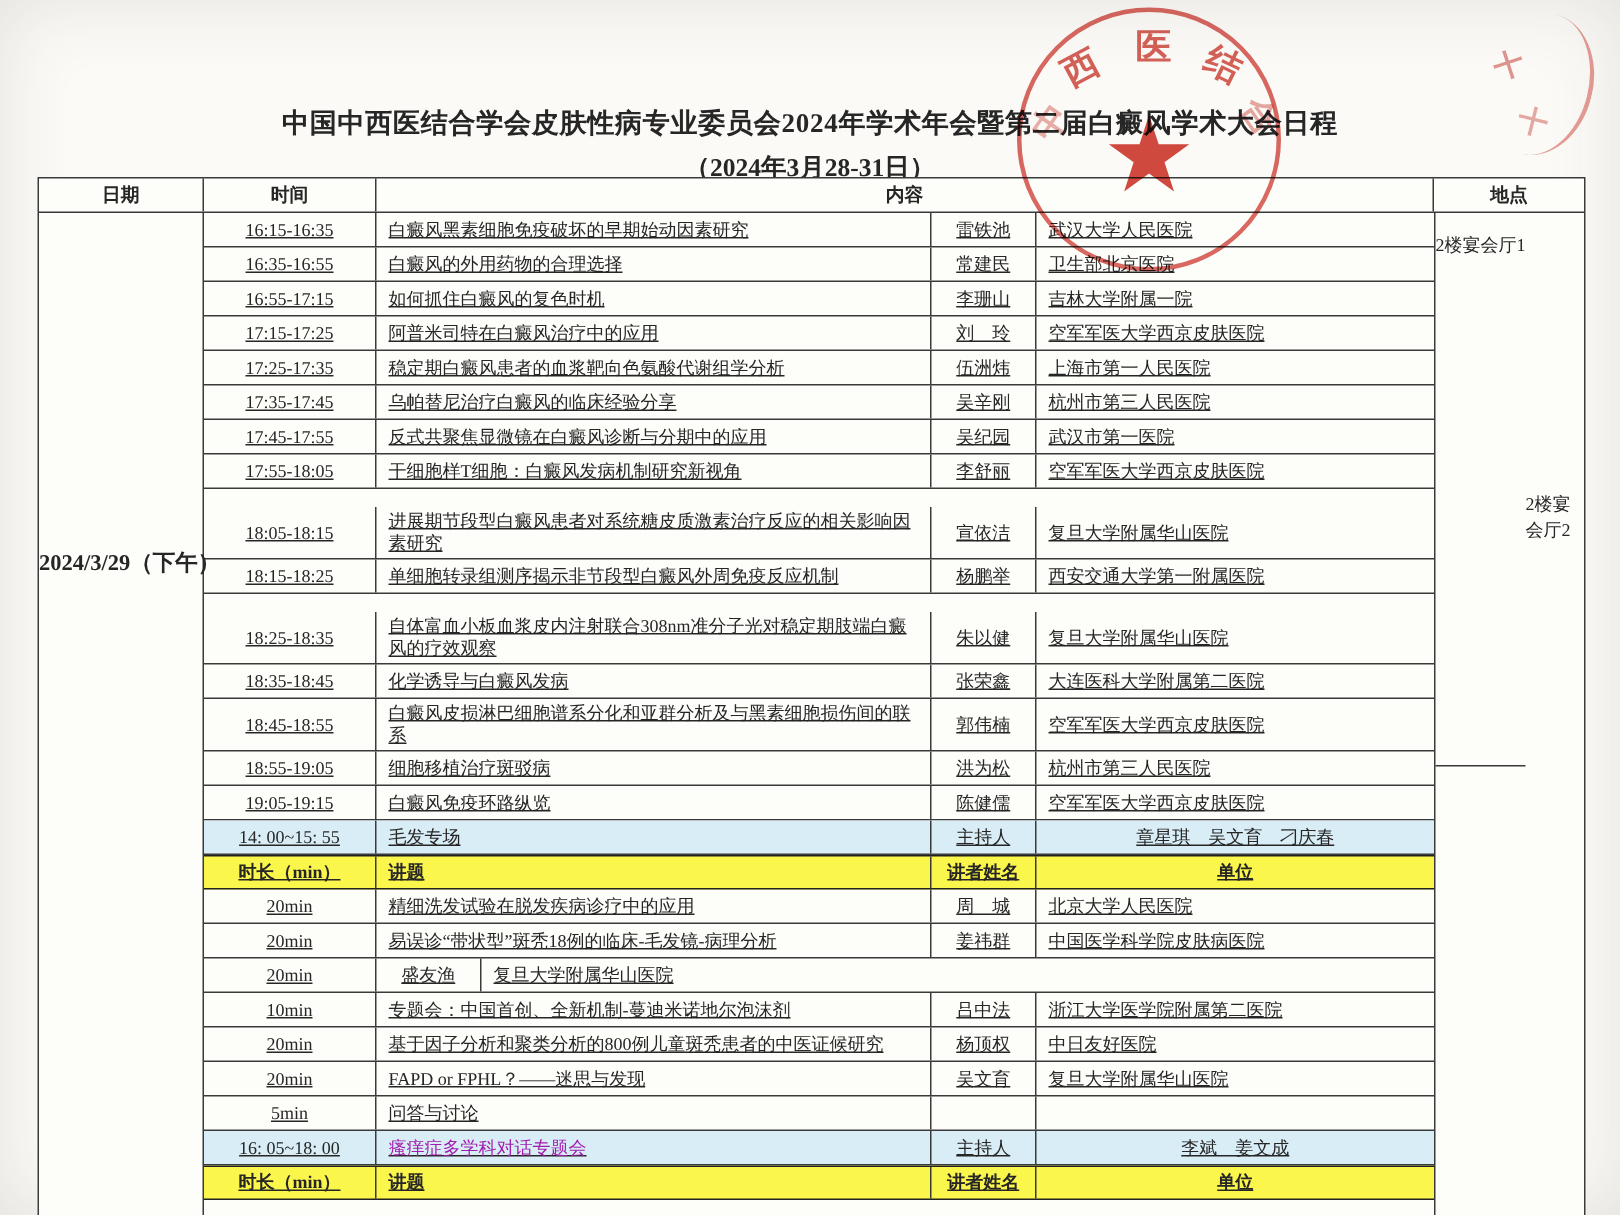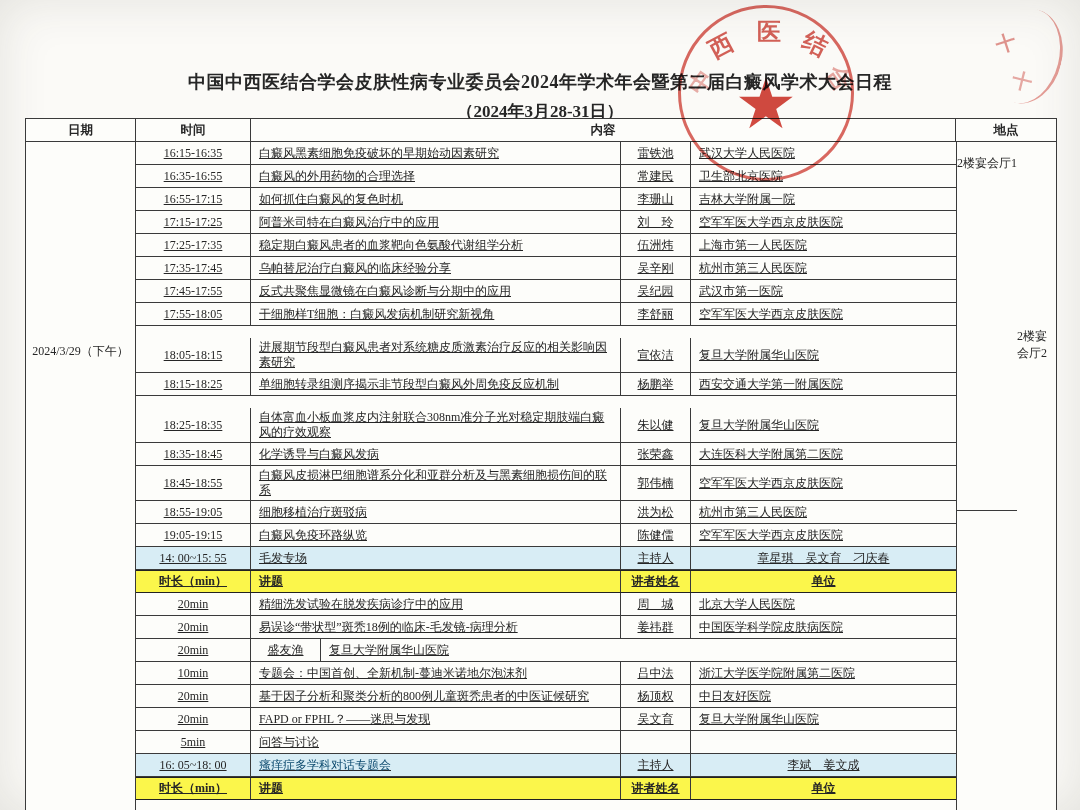--- a/index.html
+++ b/index.html
@@ -21,21 +21,21 @@
     box-sizing:border-box;font-size:12px;
   }
   .header-row{display:flex;height:22px;border-bottom:1.2px solid #3a3a3a;font-weight:bold;font-size:12.5px;}
   .h-cell{display:flex;align-items:center;justify-content:center;box-sizing:border-box;}
   .h-date{width:110px;border-right:1px solid #3a3a3a;}
   .h-time{width:115px;border-right:1px solid #3a3a3a;}
   .h-content{flex:1;border-right:1px solid #3a3a3a;}
   .h-loc{width:100px;}
   .tbody{display:flex;align-items:stretch;}
   .date-col{width:110px;border-right:1px solid #3a3a3a;position:relative;box-sizing:border-box;}
-  .date-text{position:absolute;top:201px;left:0;width:100%;text-align:center;font-size:12px;white-space:nowrap;}
+  .date-text{position:absolute;top:224px;left:0;width:100%;text-align:center;font-size:15px;white-space:nowrap;font-weight:bold;}
   .main-col{flex:1;display:flex;flex-direction:column;text-decoration:underline;}
   .loc-col{width:100px;border-left:1px solid #3a3a3a;display:flex;box-sizing:border-box;}
   .loc-cell{display:flex;justify-content:center;box-sizing:border-box;font-size:12px;}
   .loc-cell-1{height:369px;border-bottom:1px solid #3a3a3a;align-items:flex-start;padding-top:13px;}
   .loc-cell-2{flex:1;align-items:flex-start;padding-top:186px;}
   .row{display:flex;border-bottom:1px solid #3a3a3a;min-height:23px;box-sizing:border-box;}
   .main-col .row:last-child{border-bottom:none;}
   .row.tall{min-height:35px;margin-top:12px;}
   .cell{display:flex;align-items:center;box-sizing:border-box;line-height:1.25;}
   .c-time{width:115px;justify-content:center;border-right:1px solid #3a3a3a;text-align:center;}
@@ -224,21 +224,21 @@
             <div class="cell c-org">复旦大学附属华山医院</div>
           </div>
           <div class="row ">
             <div class="cell c-time">5min</div>
             <div class="cell c-topic">问答与讨论</div>
             <div class="cell c-speaker"></div>
             <div class="cell c-org"></div>
           </div>
           <div class="row session">
             <div class="cell c-time">16: 05~18: 00</div>
-            <div class="cell c-topic" style="color: #0c4a6e;">瘙痒症多学科对话专题会</div>
+            <div class="cell c-topic" style="color: #a21caf;">瘙痒症多学科对话专题会</div>
             <div class="cell c-speaker">主持人</div>
             <div class="cell c-org center">李斌　姜文成</div>
           </div>
           <div class="row cols">
             <div class="cell c-time">时长（min）</div>
             <div class="cell c-topic">讲题</div>
             <div class="cell c-speaker">讲者姓名</div>
             <div class="cell c-org center">单位</div>
           </div>
           <div class="row  tall">

